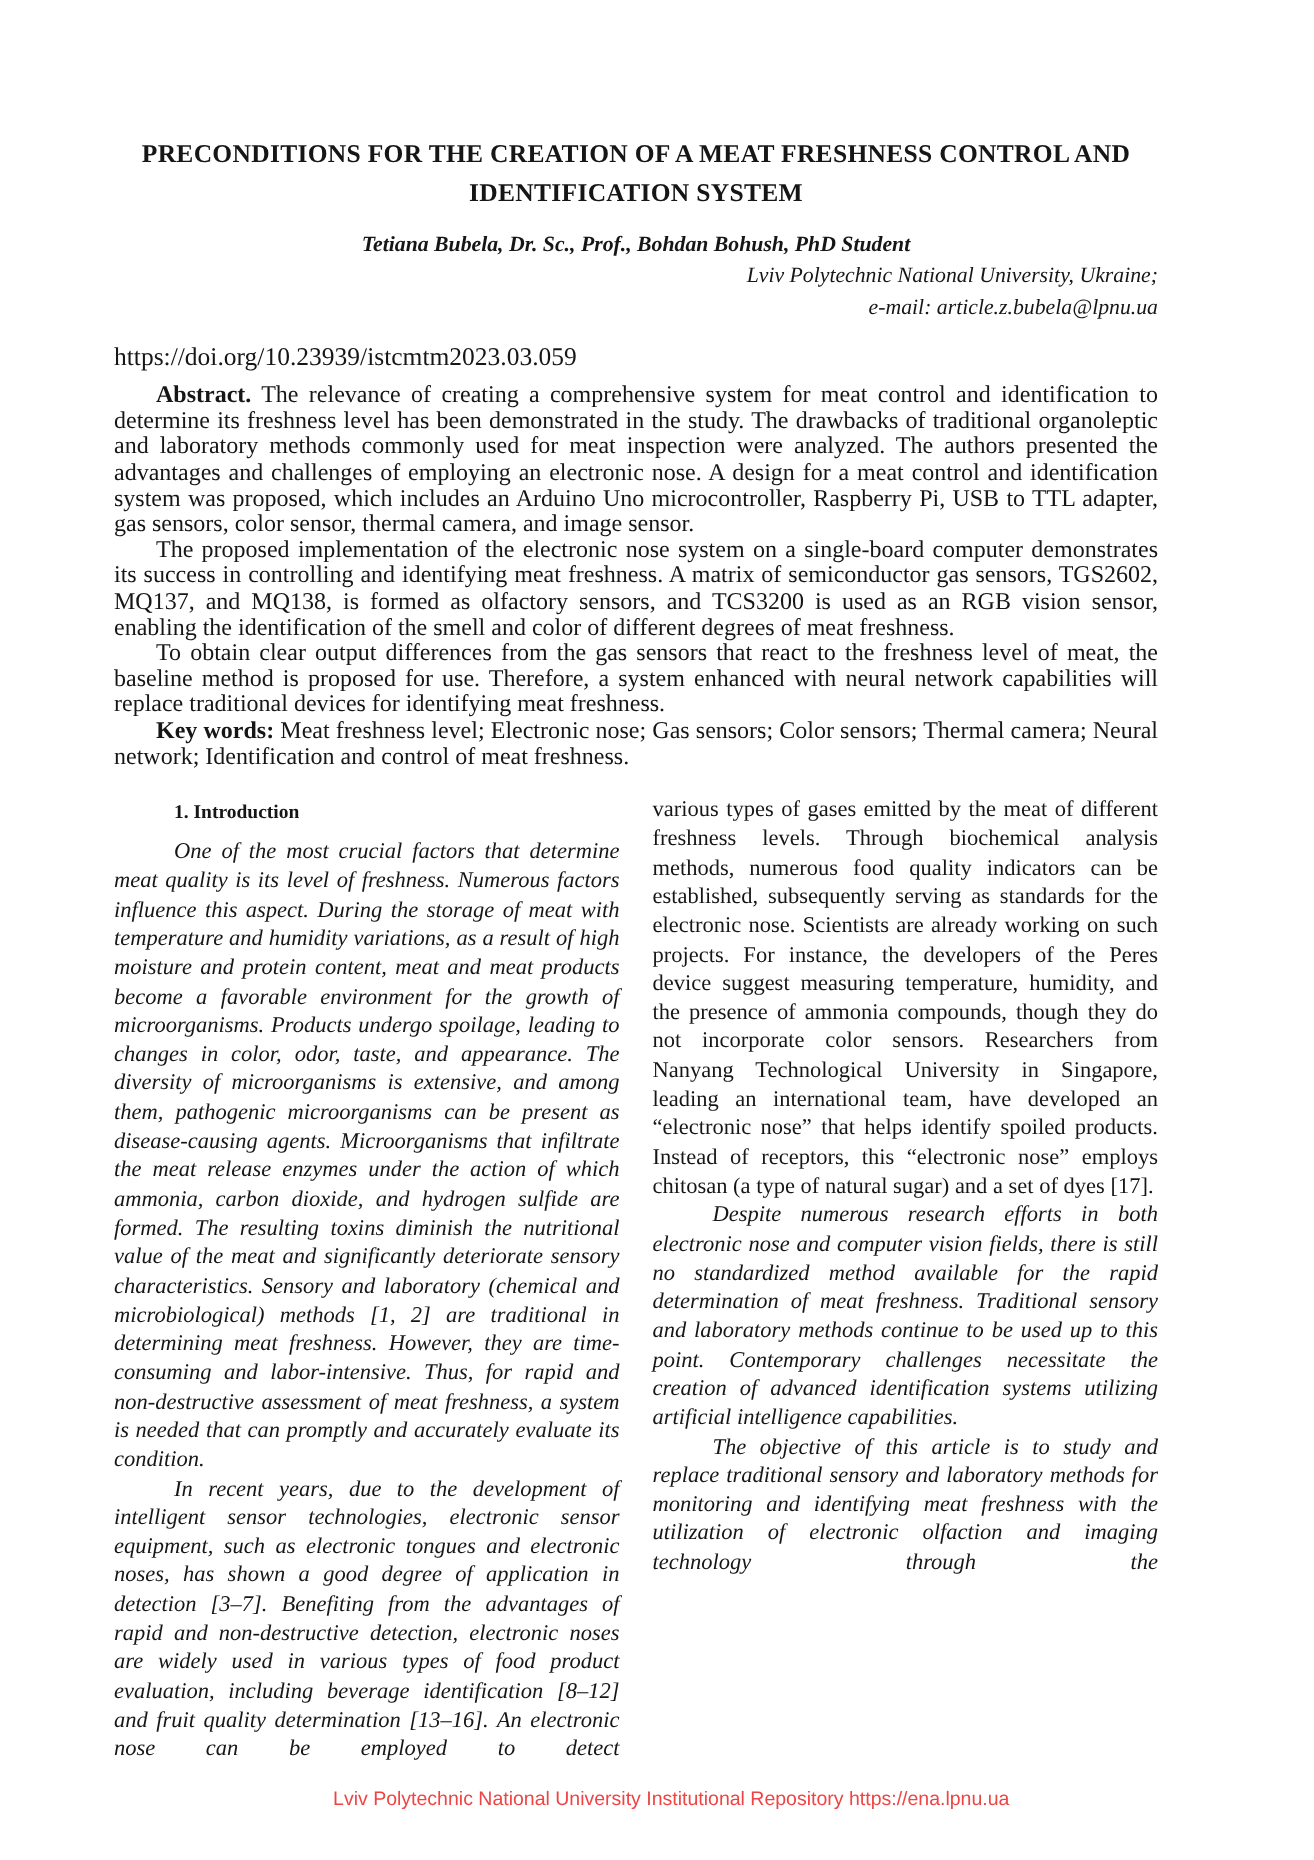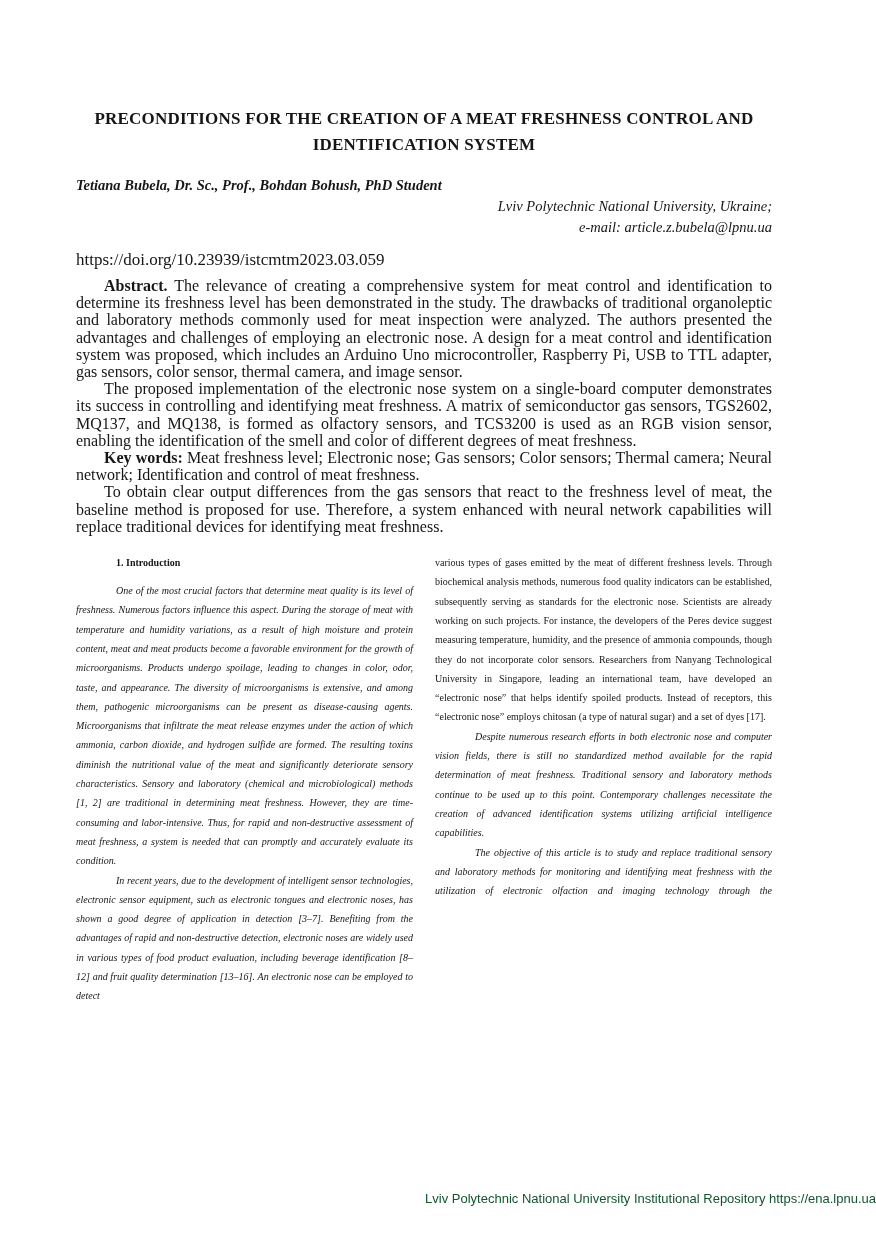--- a/index.html
+++ b/index.html
@@ -17,29 +17,30 @@
     overflow: hidden;
   }
   .content {
     position: absolute;
     left: 76px;
     top: 0;
     width: 696px;
     padding-top: 90px;
   }
   .paper-title {
-    margin: 16px;
+    margin: 0;
     text-align: center;
     font-size: 17px;
     font-weight: bold;
     line-height: 26px;
     letter-spacing: 0.2px;
   }
   .authors-line {
     margin-top: 10px;
+    text-align: center;
     font-weight: bold;
     font-style: italic;
     font-size: 14.5px;
     line-height: 22px;
   }
   .affiliation-line, .email-line {
     text-align: right;
     font-style: italic;
     font-size: 14.5px;
     line-height: 21px;
@@ -62,51 +63,51 @@
   }
   .columns {
     display: flex;
     gap: 22px;
     margin-top: 18px;
   }
   .col {
     width: 337px;
   }
   .section-heading {
-    font-size: 10px;
+    font-size: 13px;
     font-weight: bold;
     line-height: 19px;
     margin: 0 0 9px 40px;
   }
   .section-heading.spaced {
     margin-top: 21px;
   }
   .body-par {
     margin: 0;
-    font-size: 10px;
+    font-size: 15px;
     line-height: 19.3px;
     text-align: justify;
   }
   .indent {
     text-indent: 40px;
     font-style: italic;
   }
   .cont-break {
     text-align-last: justify;
   }
   .footer-line {
     position: absolute;
     left: 0;
     right: 0;
     bottom: 33px;
-    text-align: right;
+    text-align: center;
     font-family: "Liberation Sans", sans-serif;
     font-size: 13px;
     line-height: 16px;
-    color: #14532d;
+    color: #ef4444;
     margin-left: 19px;
   }
 </style>
 </head>
 <body>
 
 <div class="page">
   <div class="content">
 
     <h1 class="paper-title">PRECONDITIONS FOR THE CREATION OF A MEAT FRESHNESS CONTROL AND IDENTIFICATION SYSTEM</h1>
@@ -115,22 +116,22 @@
 
     <div class="affiliation-line">Lviv Polytechnic National University, Ukraine;</div>
 
     <div class="email-line">e-mail: article.z.bubela@lpnu.ua</div>
 
     <div class="doi-line">https://doi.org/10.23939/istcmtm2023.03.059</div>
 
     <div class="abstract-block">
       <p><b>Abstract.</b> <span>The relevance of creating a comprehensive system for meat control and identification to determine its freshness level has been demonstrated in the study. The drawbacks of traditional organoleptic and laboratory methods commonly used for meat inspection were analyzed. The authors presented the advantages and challenges of employing an electronic nose. A design for a meat control and identification system was proposed, which includes an Arduino Uno microcontroller, Raspberry Pi, USB to TTL adapter, gas sensors, color sensor, thermal camera, and image sensor.</span></p>
       <p>The proposed implementation of the electronic nose system on a single-board computer demonstrates its success in controlling and identifying meat freshness. A matrix of semiconductor gas sensors, TGS2602, MQ137, and MQ138, is formed as olfactory sensors, and TCS3200 is used as an RGB vision sensor, enabling the identification of the smell and color of different degrees of meat freshness.</p>
+      <p>To obtain clear output differences from the gas sensors that react to the freshness level of meat, the baseline method is proposed for use. Therefore, a system enhanced with neural network capabilities will replace traditional devices for identifying meat freshness.</p>
       <p><b>Key words:</b> <span>Meat freshness level; Electronic nose; Gas sensors; Color sensors; Thermal camera; Neural network; Identification and control of meat freshness.</span></p>
-      <p>To obtain clear output differences from the gas sensors that react to the freshness level of meat, the baseline method is proposed for use. Therefore, a system enhanced with neural network capabilities will replace traditional devices for identifying meat freshness.</p>
     </div>
 
     <div class="columns">
 
       <div class="col">
         <h2 class="section-heading">1. Introduction</h2>
         <p class="body-par indent">One of the most crucial factors that determine meat quality is its level of freshness. Numerous factors influence this aspect. During the storage of meat with temperature and humidity variations, as a result of high moisture and protein content, meat and meat products become a favorable environment for the growth of microorganisms. Products undergo spoilage, leading to changes in color, odor, taste, and appearance. The diversity of microorganisms is extensive, and among them, pathogenic microorganisms can be present as disease-causing agents. Microorganisms that infiltrate the meat release enzymes under the action of which ammonia, carbon dioxide, and hydrogen sulfide are formed. The resulting toxins diminish the nutritional value of the meat and significantly deteriorate sensory characteristics. Sensory and laboratory (chemical and microbiological) methods [1, 2] are traditional in determining meat freshness. However, they are time-consuming and labor-intensive. Thus, for rapid and non-destructive assessment of meat freshness, a system is needed that can promptly and accurately evaluate its condition.</p>
         <p class="body-par indent cont-break">In recent years, due to the development of intelligent sensor technologies, electronic sensor equipment, such as electronic tongues and electronic noses, has shown a good degree of application in detection [3–7]. Benefiting from the advantages of rapid and non-destructive detection, electronic noses are widely used in various types of food product evaluation, including beverage identification [8–12] and fruit quality determination [13–16]. An electronic nose can be employed to detect</p>
       </div>
 

